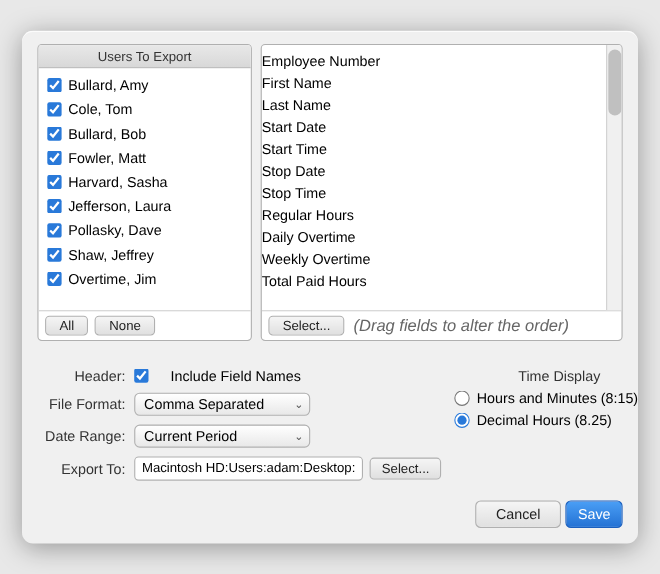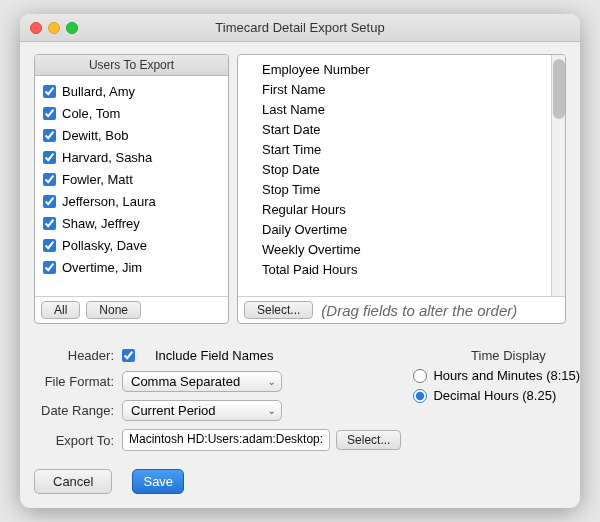--- a/index.html
+++ b/index.html
@@ -140,21 +140,21 @@
     }
 
     .fields-list {
       flex: 1;
       padding: 4px 0;
       overflow-y: auto;
       min-height: 220px;
     }
 
     .field-item {
-      padding: 2px 24px;
+      padding: 2px 0;
       font-size: 13px;
       color: #000;
       height: 20px;
       display: flex;
       align-items: center;
     }
 
     .right-panel-footer {
       border-top: 1px solid #d0d0d0;
       padding: 4px 6px;
@@ -297,22 +297,23 @@
       height: 14px;
     }
 
     .radio-label {
       font-size: 13px;
       color: #000;
     }
 
     .bottom-buttons {
       display: flex;
-      align-items: center;
-      gap: 20px;
+      justify-content: flex-end;
+      align-items: center;
+      gap: 4px;
       margin-top: 10px;
     }
 
     .btn-cancel {
       padding: 4px 18px;
       background: linear-gradient(to bottom, #f5f5f5, #e0e0e0);
       border: 1px solid #b0b0b0;
       border-radius: 5px;
       font-size: 13px;
       cursor: pointer;
@@ -340,68 +341,60 @@
       color: #222;
       white-space: nowrap;
       flex-shrink: 0;
     }
   </style>
 </head>
 <body>
 
 <div class="window">
 
-  <div class="title-bar">
-    <div class="title-bar-buttons">
-      <div class="tb-btn close"></div>
-      <div class="tb-btn minimize"></div>
-      <div class="tb-btn maximize"></div>
-    </div>
-    <span class="title-bar-title">Timecard Detail Export Setup</span>
-  </div>
 
   <div class="content">
 
     <div class="top-panels">
 
       <div class="panel left-panel">
         <div class="panel-header">Users To Export</div>
         <div class="users-list">
 
         <div class="user-item">
               <input type="checkbox" checked="" style="accent-color: rgb(41, 121, 217); width: 13px; height: 13px; cursor: pointer;">
               <span class="user-label">Bullard, Amy</span>
             </div>
             <div class="user-item">
               <input type="checkbox" checked="" style="accent-color: rgb(41, 121, 217); width: 13px; height: 13px; cursor: pointer;">
               <span class="user-label">Cole, Tom</span>
             </div>
             <div class="user-item">
               <input type="checkbox" checked="" style="accent-color: rgb(41, 121, 217); width: 13px; height: 13px; cursor: pointer;">
-              <span class="user-label">Dewitt, Bob</span>
+              <span class="user-label">Bullard, Bob</span>
+            </div>
+            <div class="user-item">
+              <input type="checkbox" checked="" style="accent-color: rgb(41, 121, 217); width: 13px; height: 13px; cursor: pointer;">
+              <span class="user-label">Fowler, Matt</span>
             </div>
             <div class="user-item">
               <input type="checkbox" checked="" style="accent-color: rgb(41, 121, 217); width: 13px; height: 13px; cursor: pointer;">
               <span class="user-label">Harvard, Sasha</span>
             </div>
             <div class="user-item">
               <input type="checkbox" checked="" style="accent-color: rgb(41, 121, 217); width: 13px; height: 13px; cursor: pointer;">
-              <span class="user-label">Fowler, Matt</span>
-            </div>
-            <div class="user-item">
-              <input type="checkbox" checked="" style="accent-color: rgb(41, 121, 217); width: 13px; height: 13px; cursor: pointer;">
               <span class="user-label">Jefferson, Laura</span>
             </div>
             <div class="user-item">
               <input type="checkbox" checked="" style="accent-color: rgb(41, 121, 217); width: 13px; height: 13px; cursor: pointer;">
+              <span class="user-label">Pollasky, Dave</span>
+            </div>
+            <div class="user-item">
+              <input type="checkbox" checked="" style="accent-color: rgb(41, 121, 217); width: 13px; height: 13px; cursor: pointer;">
               <span class="user-label">Shaw, Jeffrey</span>
-            </div>
-            <div class="user-item">
-              <input type="checkbox" checked="" style="accent-color: rgb(41, 121, 217); width: 13px; height: 13px; cursor: pointer;">
-              <span class="user-label">Pollasky, Dave</span>
             </div>
             <div class="user-item">
               <input type="checkbox" checked="" style="accent-color: rgb(41, 121, 217); width: 13px; height: 13px; cursor: pointer;">
               <span class="user-label">Overtime, Jim</span>
             </div>
           </div>
         <div class="left-panel-footer">
           <button class="small-btn">All</button>
           <button class="small-btn">None</button>
         </div>

